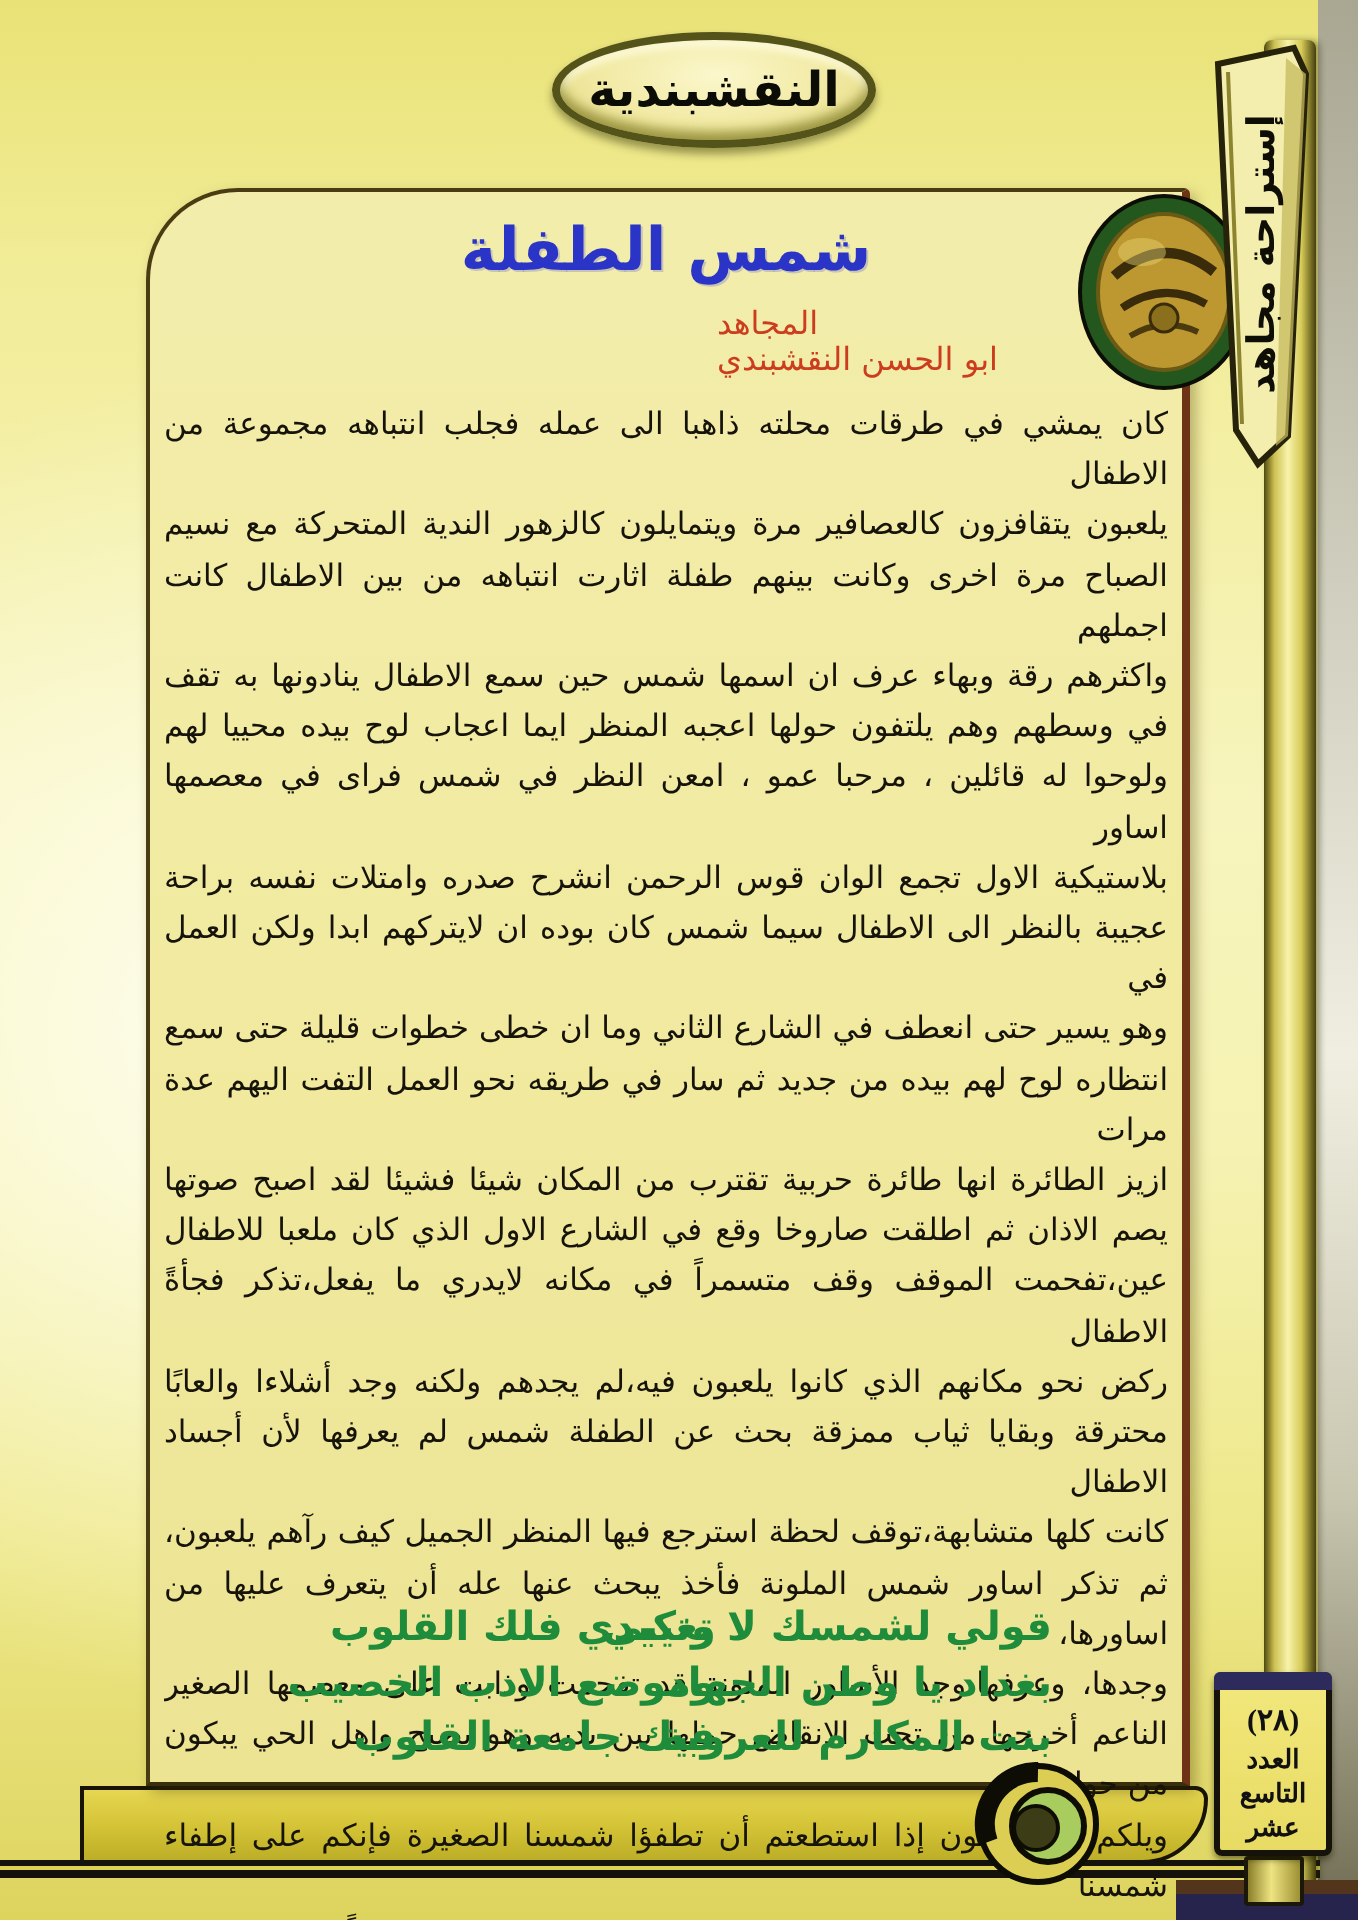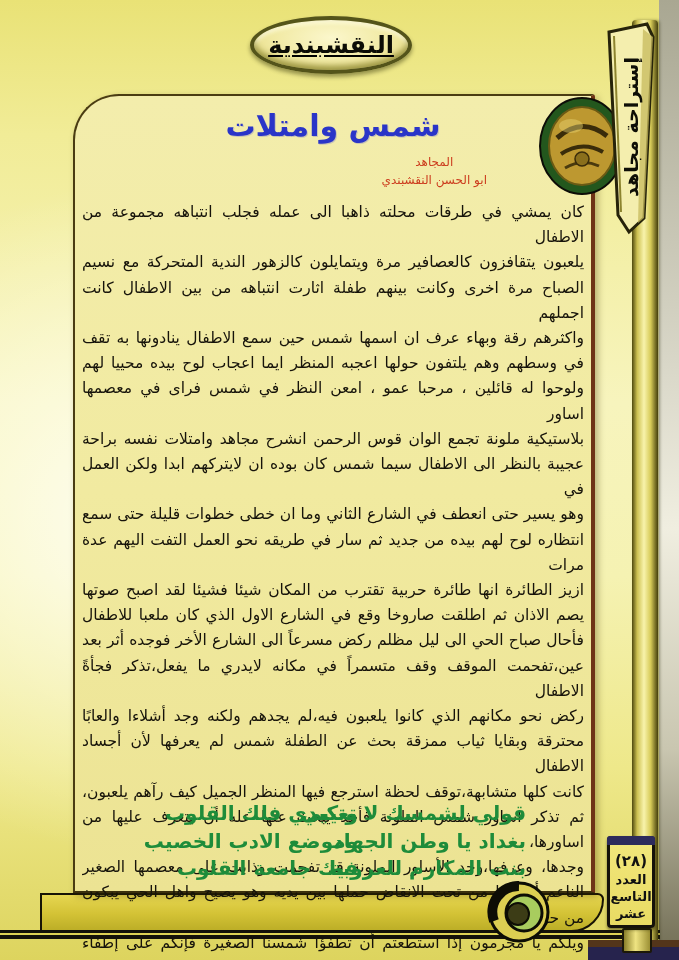--- a/index.html
+++ b/index.html
@@ -21,52 +21,52 @@
     background:linear-gradient(180deg,#14120a 0 3px,#ded255 3px 5px,#14120a 5px 9px,rgba(0,0,0,0) 9px);}
   .corner-navy{position:absolute;left:588px;top:947px;width:91px;height:13px;background:#26234d;z-index:8;}
   .corner-brown{position:absolute;left:588px;top:940px;width:91px;height:8px;background:#53351b;z-index:8;}
   
   .scroll{position:absolute;left:73px;top:94px;width:522px;height:799px;z-index:3;
     background:linear-gradient(180deg,#f3edac 0%,#f1eaa0 50%,#ece393 100%);
     border:2px solid #4a3c12;border-right:4px solid #6e3317;border-bottom:2px solid #3a2f0c;
     border-radius:46px 3px 0 0;box-shadow:3px 3px 7px rgba(70,55,0,.35);box-sizing:border-box;}
   .article-title{position:absolute;top:12px;left:0;width:100%;text-align:center;
     font-size:30px;font-weight:bold;color:#2a35c8;text-shadow:1px 1px 0 rgba(120,120,200,.35);}
-  .author{position:absolute;top:57px;right:104px;text-align:center;color:#cc3c1e;
-    font-size:12px;line-height:18px;font-weight:500;}
+  .author{position:absolute;top:57px;right:92px;text-align:left;color:#cc3c1e;
+    font-size:16px;line-height:18px;font-weight:500;}
   .story{position:absolute;top:104px;right:7px;left:7px;direction:rtl;color:#16130a;}
   .line{font-size:15.5px;line-height:25.2px;white-space:normal;overflow:hidden;
     text-align:justify;text-align-last:justify;}
   .line.end{text-align:right;text-align-last:right;}
   .poem{position:absolute;top:704px;right:65px;left:115px;direction:rtl;color:#1e8c3a;font-weight:bold;}
   .poem-row{display:flex;direction:rtl;}
   .poem-cell{width:50%;text-align:center;font-size:20px;line-height:27.5px;white-space:nowrap;}
   
-  .masthead{position:absolute;left:250px;top:16px;width:162px;height:58px;z-index:4;
+  .masthead{position:absolute;left:276px;top:16px;width:162px;height:58px;z-index:4;
     border-radius:50%;border:4px solid #54541a;
     background:radial-gradient(ellipse at 50% 35%,#fbf7cc 0%,#f1e9a2 55%,#dfd377 100%);
     box-shadow:0 3px 4px rgba(40,40,0,.45), inset 0 -4px 6px #9a9440, inset 0 3px 4px #fffde0;
-    display:flex;align-items:center;justify-content:center;box-sizing:border-box;text-decoration:underline;}
+    display:flex;align-items:center;justify-content:center;box-sizing:border-box;}
   .masthead span{font-size:24px;font-weight:bold;color:#0c0c06;}
   
   .emblem-top{position:absolute;left:539px;top:96px;width:86px;height:100px;z-index:5;}
   
   .emblem-bottom{position:absolute;left:487px;top:881px;width:66px;height:64px;z-index:6;}
   
   .pole{position:absolute;left:632px;top:20px;width:26px;height:940px;z-index:7;border-radius:4px 4px 0 0;
     background:linear-gradient(90deg,#4e480e 0%,#cdc151 20%,#f8f3ab 46%,#d6ca57 72%,#453f0c 100%);
     box-shadow:2px 0 3px rgba(40,40,10,.4);}
   .ribbon{position:absolute;left:602px;top:22px;width:58px;height:214px;z-index:8;}
   .ribbon-label{position:absolute;left:50%;top:49%;transform:translate(-50%,-50%) rotate(-90deg);
     white-space:nowrap;direction:rtl;font-size:19px;font-weight:bold;color:#0e0e06;z-index:9;}
-  .issue-badge{position:absolute;left:607px;top:836px;width:48px;height:92px;z-index:9;box-sizing:border-box;
+  .issue-badge{position:absolute;left:607px;top:836px;width:59px;height:92px;z-index:9;box-sizing:border-box;
     background:linear-gradient(180deg,#f2e77c 0%,#e8db63 100%);
     border:3px solid #15120a;border-radius:4px;
     display:flex;flex-direction:column;align-items:center;justify-content:flex-start;padding-top:9px;
-    box-shadow:0 2px 3px rgba(30,30,0,.5);}
+    box-shadow:0 2px 3px rgba(30,30,0,.5);font-family:Liberation Serif, serif;}
   .issue-badge::before{content:"";position:absolute;top:-3px;left:-3px;right:-3px;height:9px;
     background:#2d2b5c;border-radius:3px 3px 0 0;}
   .issue-number{font-size:15px;font-weight:bold;color:#111;line-height:19px;margin-top:4px;}
   .issue-word{font-size:13px;font-weight:bold;color:#111;line-height:17px;}
   .badge-tab{position:absolute;left:622px;top:928px;width:30px;height:25px;z-index:8;
     background:linear-gradient(90deg,#8a7f2a,#efe482 45%,#9c9034);border:2px solid #1c1808;border-radius:2px;box-sizing:border-box;}
 </style>
 </head>
 <body>
 
@@ -77,40 +77,39 @@
   <div class="masthead">
     <span>النقشبندية</span>
   </div>
 
   <div class="bottom-band"></div>
   <div class="bottom-lines"></div>
   <div class="corner-brown"></div>
   <div class="corner-navy"></div>
 
   <div class="scroll">
-    <div class="article-title">شمس وامتلات</div>
+    <div class="article-title">شمس الطفلة</div>
     <div class="author">
       <div>المجاهد</div>
       <div>ابو الحسن النقشبندي</div>
     </div>
 
     <div class="story">
       <div class="line">كان يمشي في طرقات محلته ذاهبا الى عمله فجلب انتباهه  مجموعة من الاطفال</div>
       <div class="line">يلعبون يتقافزون  كالعصافير مرة ويتمايلون كالزهور الندية المتحركة مع نسيم</div>
       <div class="line">الصباح مرة اخرى وكانت بينهم طفلة اثارت انتباهه من بين الاطفال كانت اجملهم</div>
       <div class="line">واكثرهم رقة وبهاء عرف ان اسمها شمس حين سمع الاطفال ينادونها به تقف</div>
       <div class="line">في وسطهم وهم يلتفون حولها  اعجبه المنظر ايما اعجاب لوح بيده محييا لهم</div>
       <div class="line">ولوحوا له قائلين ، مرحبا عمو ، امعن النظر في شمس فراى في معصمها اساور</div>
-      <div class="line">بلاستيكية ملونة تجمع الوان قوس الرحمن انشرح مجاهد  وامتلات نفسه  براحة</div>
+      <div class="line">بلاستيكية الاول تجمع الوان قوس الرحمن انشرح صدره  وامتلات نفسه  براحة</div>
       <div class="line">عجيبة بالنظر الى الاطفال سيما شمس كان بوده ان لايتركهم ابدا ولكن العمل  في</div>
       <div class="line">وهو يسير حتى انعطف في الشارع الثاني وما ان خطى خطوات قليلة حتى سمع</div>
       <div class="line">انتظاره لوح لهم بيده من جديد ثم سار في طريقه نحو العمل التفت اليهم عدة مرات</div>
       <div class="line">ازيز الطائرة انها طائرة حربية تقترب من المكان شيئا فشيئا لقد اصبح صوتها</div>
       <div class="line">يصم الاذان ثم اطلقت صاروخا وقع في الشارع الاول الذي كان ملعبا للاطفال</div>
-      <div class="line">فأحال صباح الحي الى ليل مظلم ركض مسرعاً الى الشارع الأخر فوجده أثر بعد</div>
       <div class="line">عين،تفحمت الموقف وقف متسمراً في مكانه لايدري ما يفعل،تذكر  فجأةً الاطفال</div>
       <div class="line">ركض نحو مكانهم الذي كانوا يلعبون فيه،لم يجدهم ولكنه وجد أشلاءا والعابًا</div>
       <div class="line">محترقة وبقايا ثياب ممزقة بحث عن الطفلة شمس لم يعرفها لأن أجساد الاطفال</div>
       <div class="line">كانت كلها متشابهة،توقف لحظة استرجع فيها المنظر الجميل كيف رآهم يلعبون،</div>
       <div class="line">ثم تذكر اساور شمس الملونة فأخذ يبحث عنها عله أن يتعرف عليها من اساورها،</div>
       <div class="line">وجدها، وعرفها،وجد الأساور الملونة قد تفحمت وذابت على معصمها الصغير</div>
       <div class="line">الناعم أخرجها من تحت الانقاض حملها بين يديه وهو يصيح واهل الحي يبكون</div>
       <div class="line end">من حوله:</div>
       <div class="line">ويلكم يا مجرمون إذا استطعتم أن تطفؤا شمسنا الصغيرة فإنكم على إطفاء شمسنا</div>
       <div class="line">الكبيرة لعاجزون، على ناصية الطريق كان هناك فتى نقشبندياً يحمل سلاحه</div>

